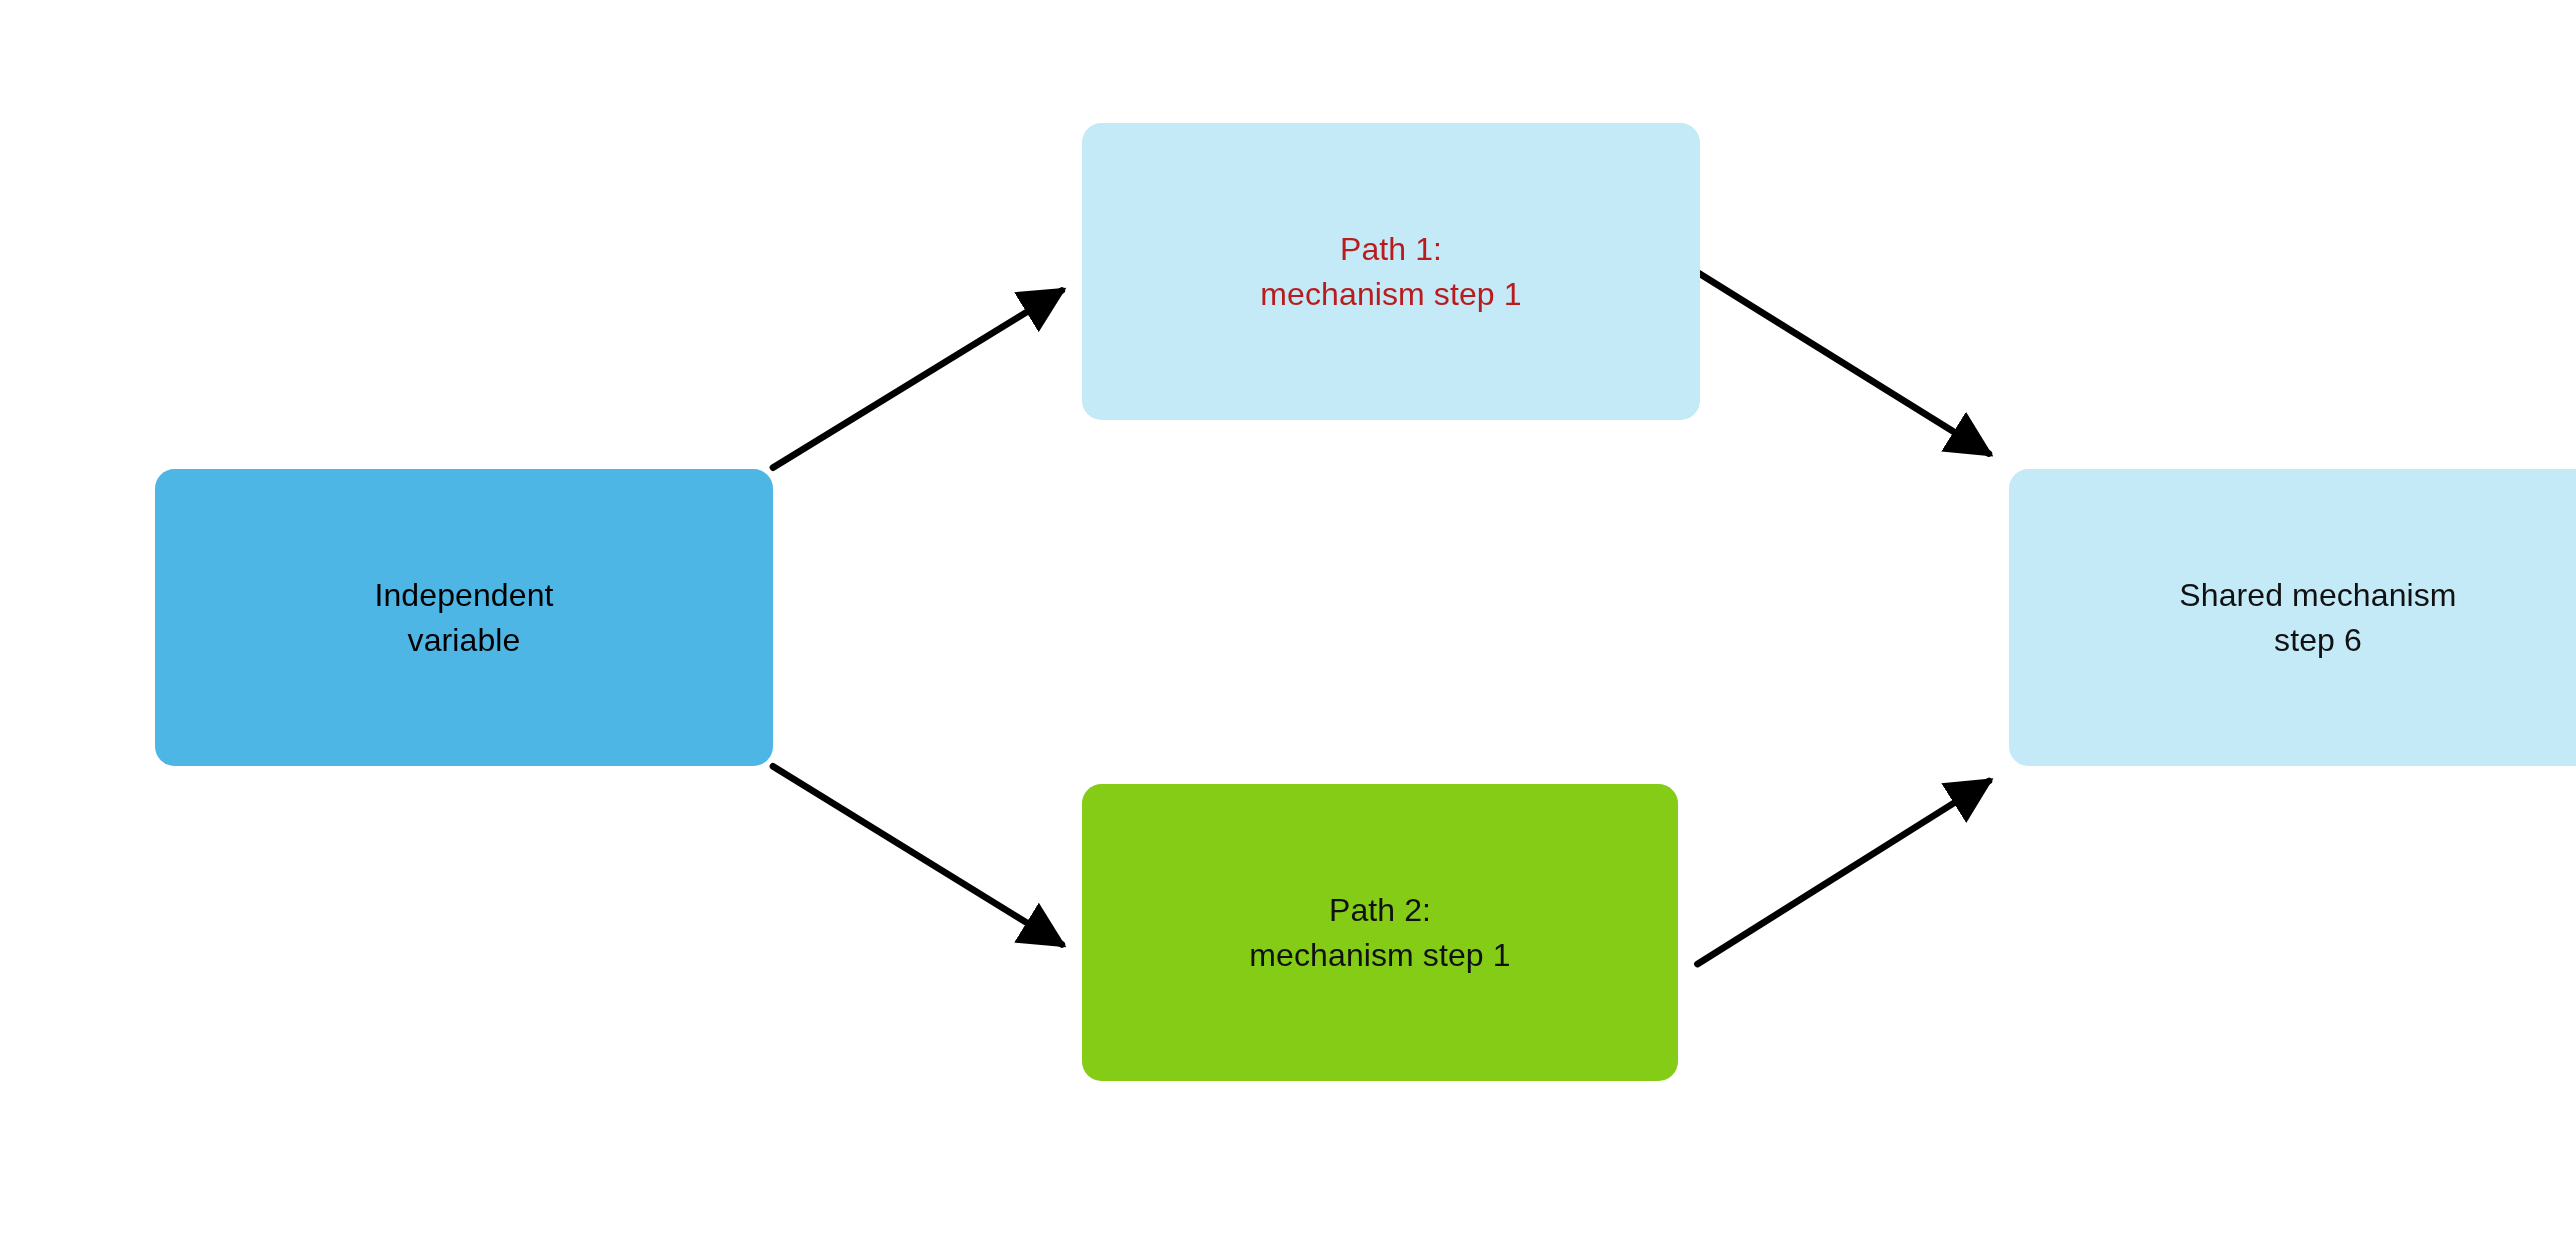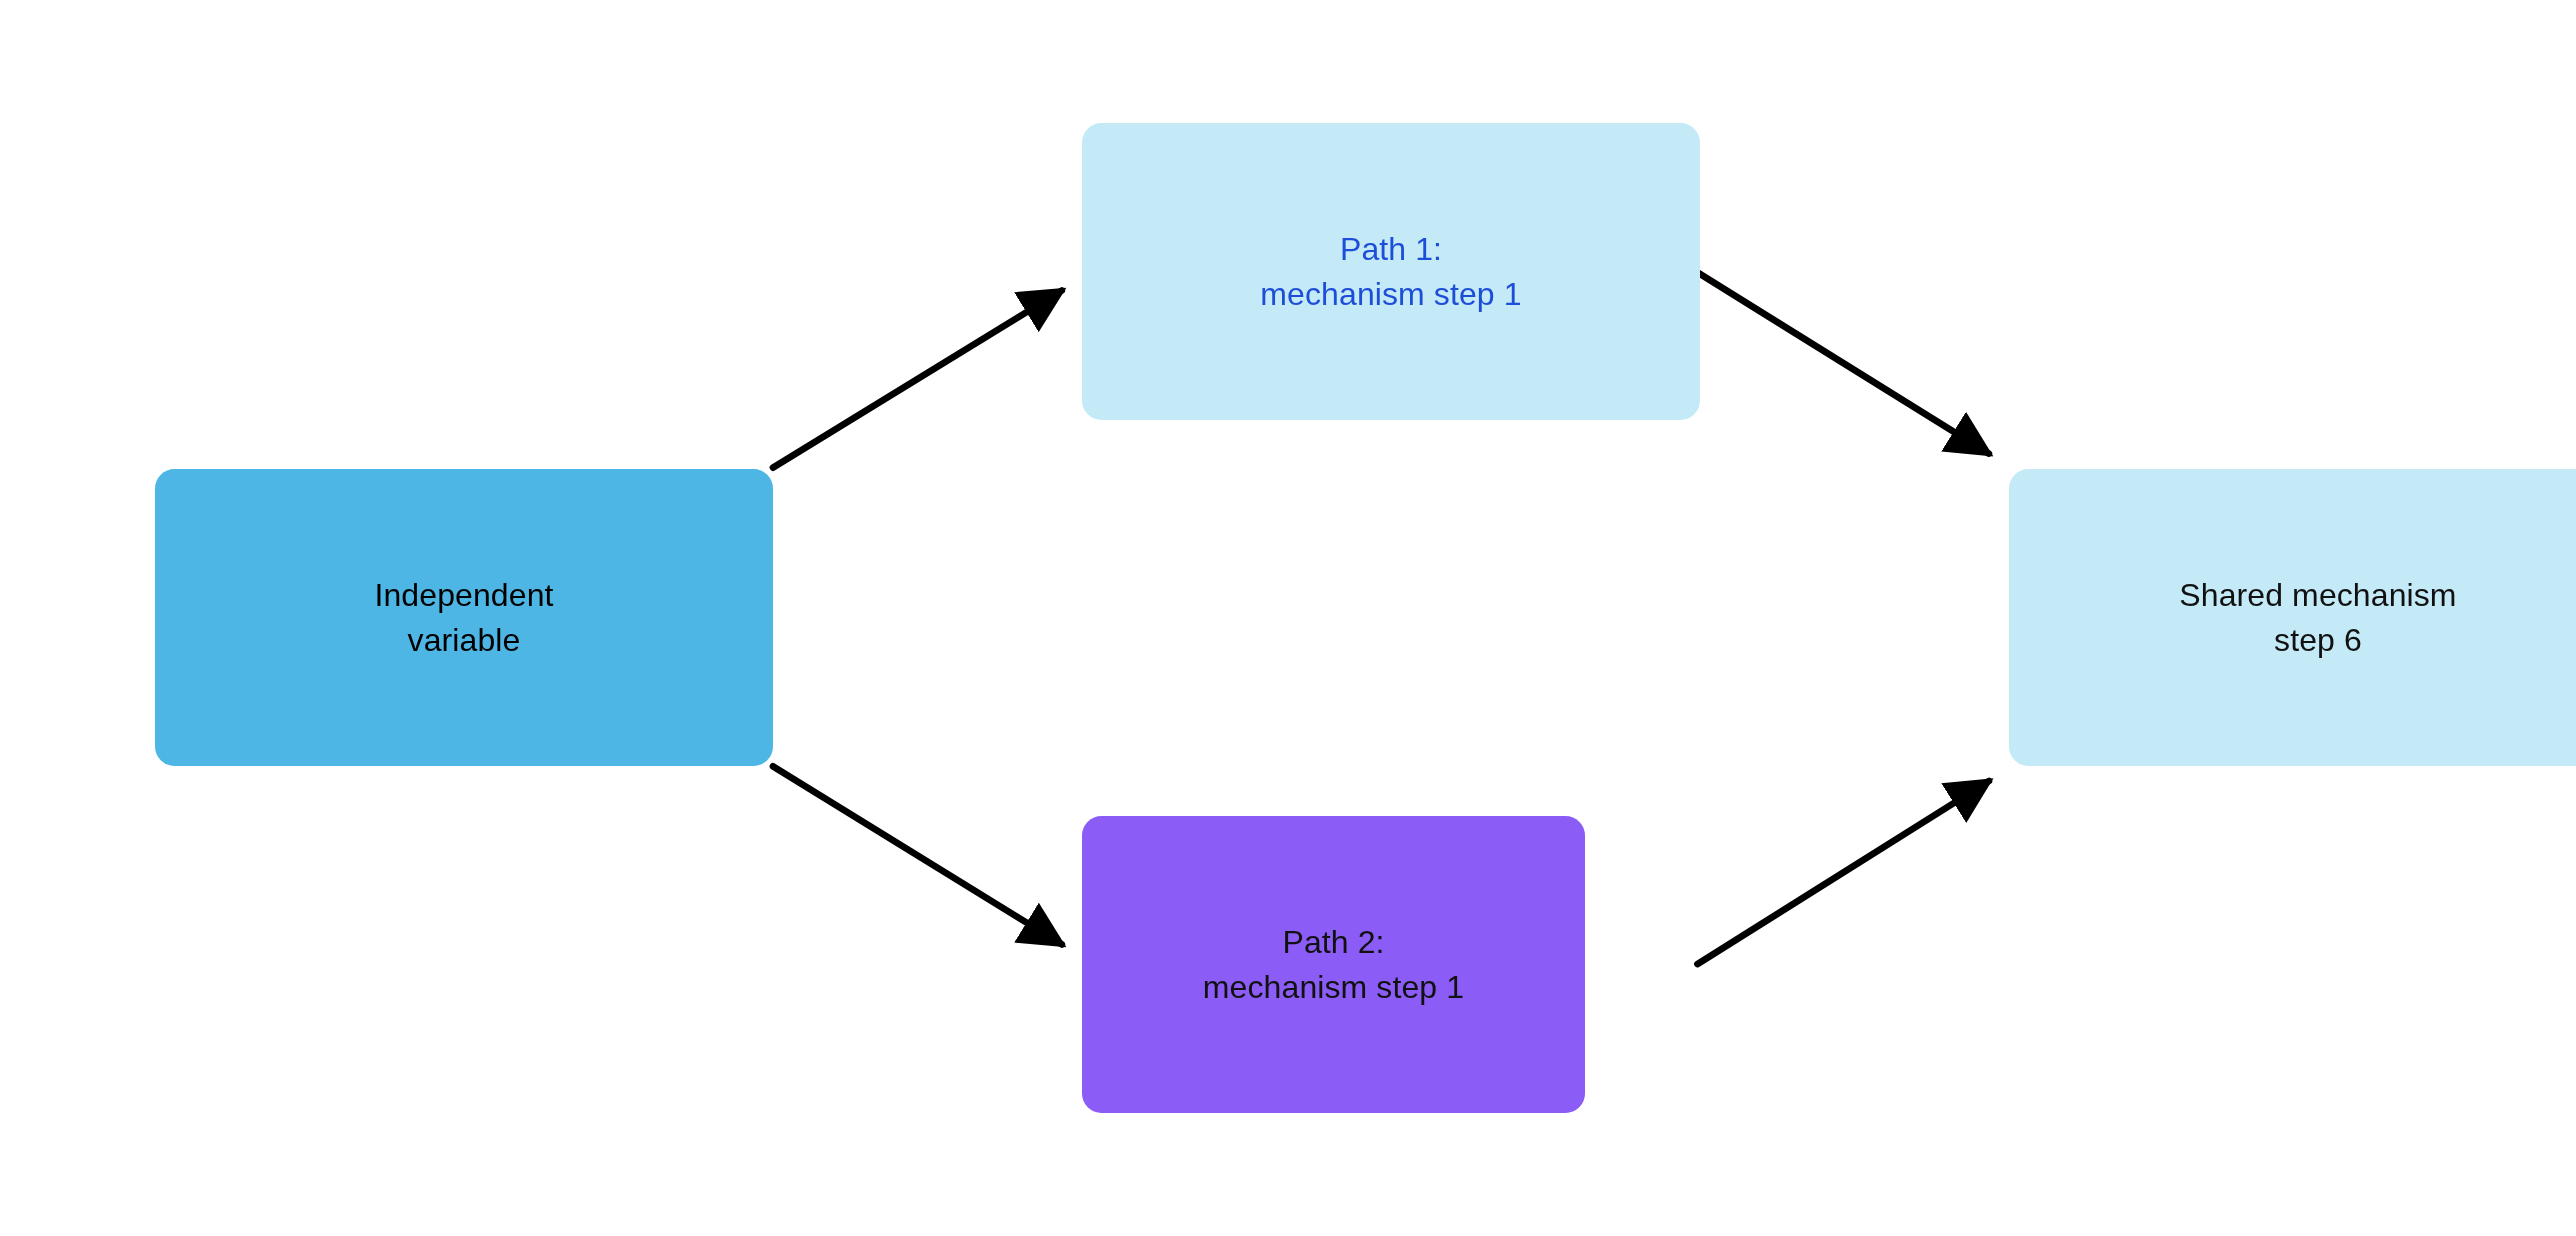--- a/index.html
+++ b/index.html
@@ -62,26 +62,26 @@
         <line x1="3295" y1="1872" x2="3861.0464325346334" y2="1516.466703531966" stroke="#000000" stroke-width="13" stroke-linecap="round" marker-end="url(#arrowhead)"></line>
         <line x1="5092" y1="1198" x2="5654" y2="1198" stroke="#000000" stroke-width="13" stroke-linecap="round" marker-end="url(#arrowhead)"></line>
       </g>
   </svg>
 
   <div class="node" style="left: 155px; top: 469px; width: 618px; height: 297px; background: rgb(77, 182, 229); color: #000000;">
     <span class="node-label">Independent
 variable</span>
   </div>
 
-  <div class="node" style="left: 1082px; top: 123px; width: 618px; height: 297px; background: rgb(196, 233, 247); color: #1d4ed8;">
+  <div class="node" style="left: 1082px; top: 123px; width: 618px; height: 297px; background: rgb(196, 233, 247); color: #b91c1c;">
     <span class="node-label">Path 1:
 mechanism step 1</span>
   </div>
 
-  <div class="node" style="left: 1082px; top: 816px; width: 503px; height: 297px; background: #8b5cf6; color: rgb(17, 17, 17);">
+  <div class="node" style="left: 1082px; top: 784px; width: 596px; height: 297px; background: #84cc16; color: rgb(17, 17, 17);">
     <span class="node-label">Path 2:
 mechanism step 1</span>
   </div>
 
   <div class="node" style="left: 2009px; top: 469px; width: 618px; height: 297px; background: rgb(196, 233, 247); color: rgb(17, 17, 17);">
     <span class="node-label">Shared mechanism
 step 6</span>
   </div>
 
 </div>

